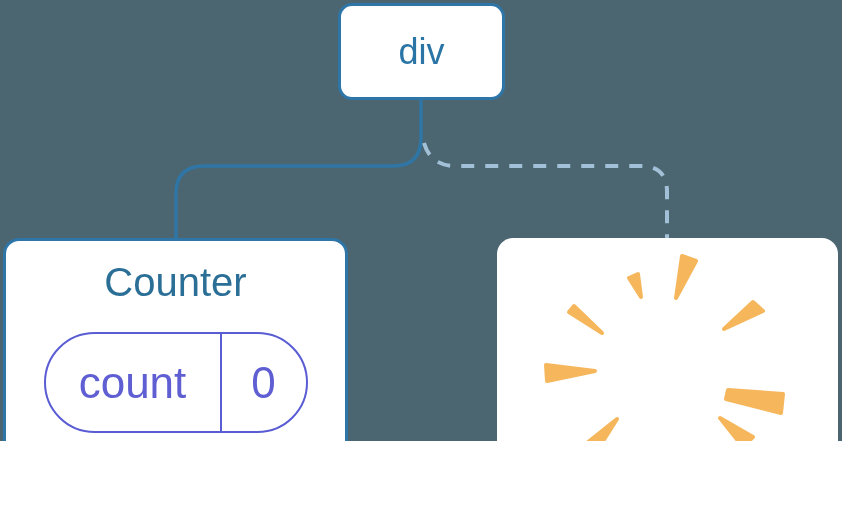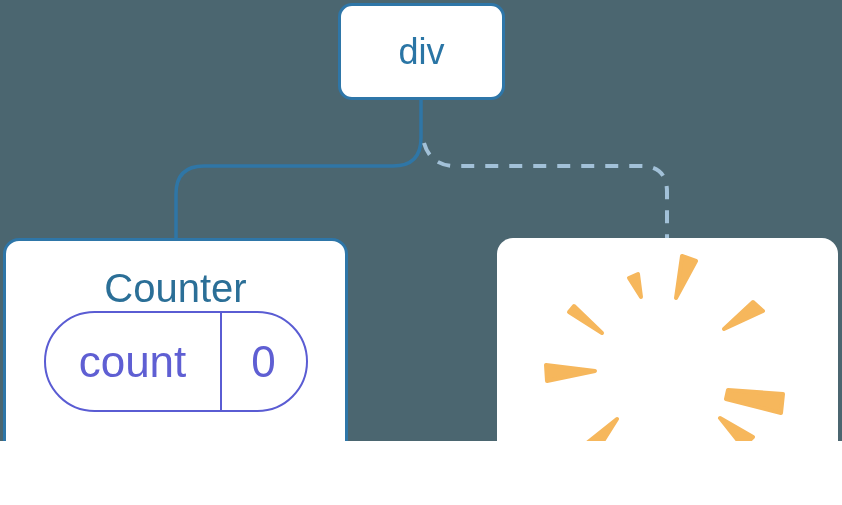--- a/index.html
+++ b/index.html
@@ -31,26 +31,27 @@
     font-size: 36px; font-weight: 500;
     color: var(--div-text, #2A75A5);
   }
   .counter-node {
     left: 3px; top: 238px; width: 345px; height: 265px;
     border: 3px solid var(--box-border, #2E76A8);
     border-radius: 16px;
     display: flex; flex-direction: column; align-items: center;
   }
   .counter-title {
-    margin-top: 24px;
+    margin-top: 18px;
     font-size: 40px; font-weight: 500; line-height: 1.15;
     color: var(--counter-title, #2B6F97);
     text-align: center;
   }
   .state-pill {
+    margin-top: 27px;
     width: 264px; height: 101px;
     border: 2px solid var(--state-accent, #5A5CD3);
     border-radius: 52px;
     box-sizing: border-box;
     display: flex; align-items: stretch;
     overflow: hidden;
     background: #fff;
   }
   .state-key {
     flex: 0 0 174px;

